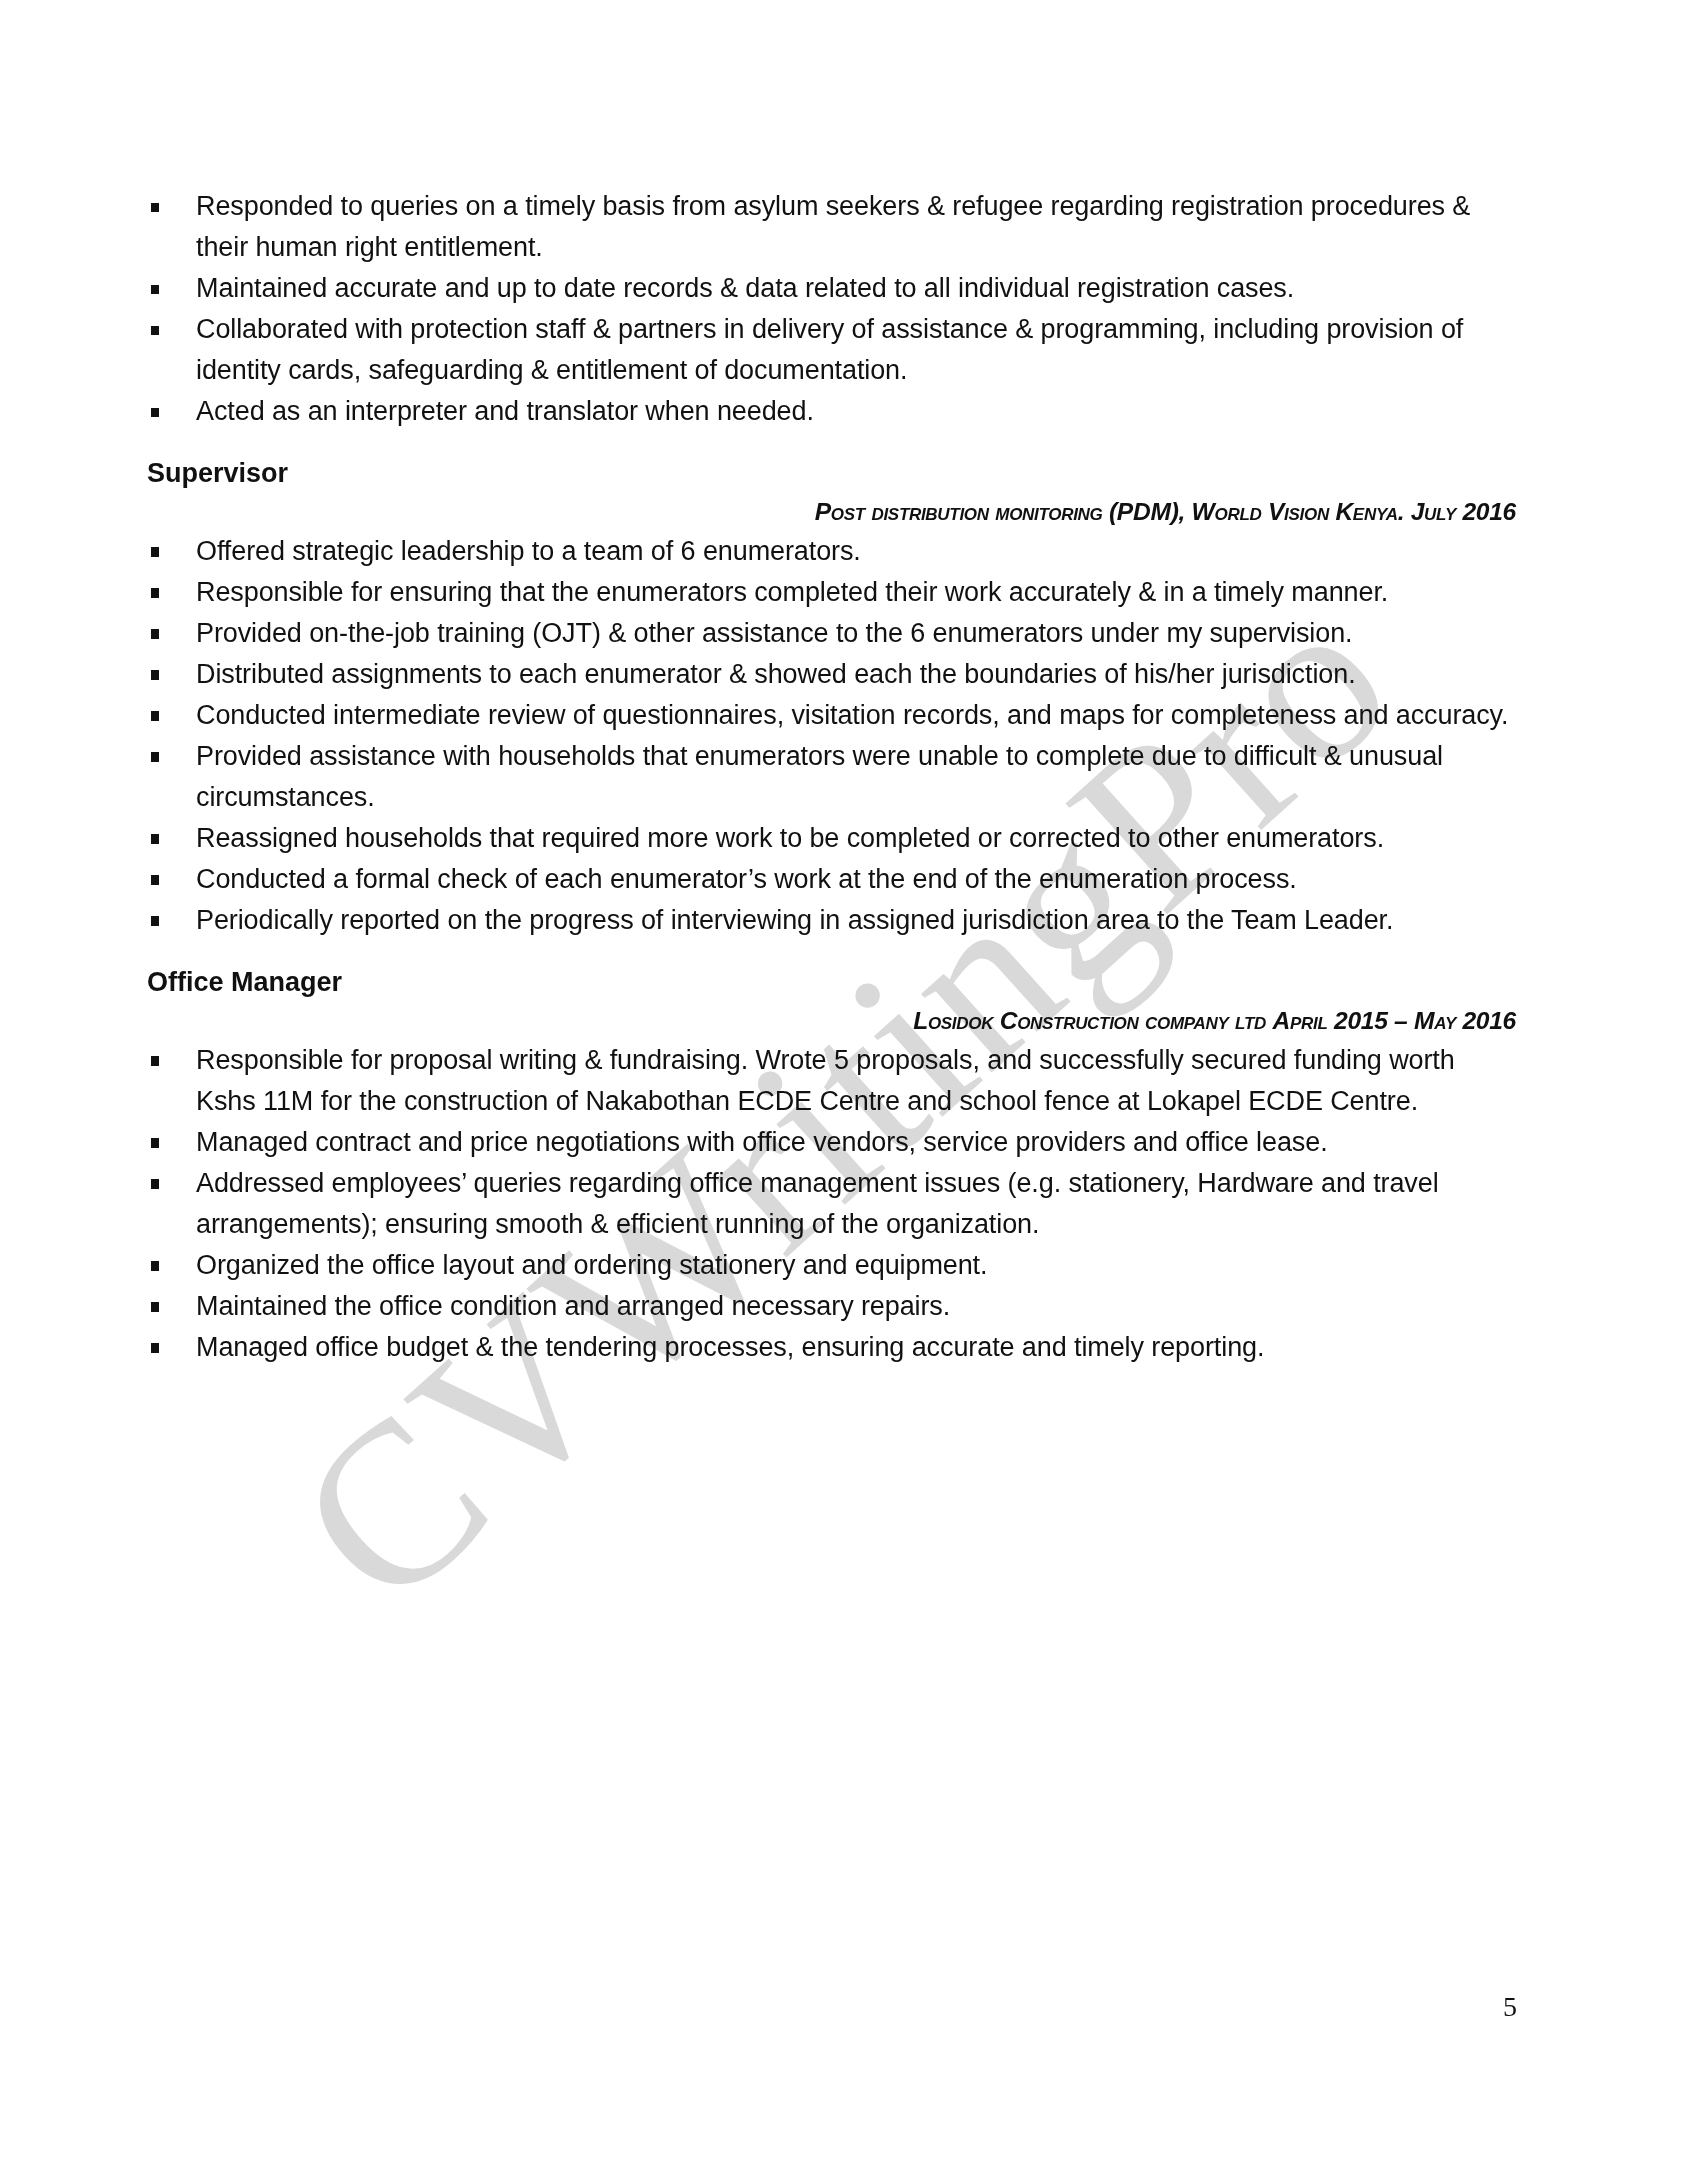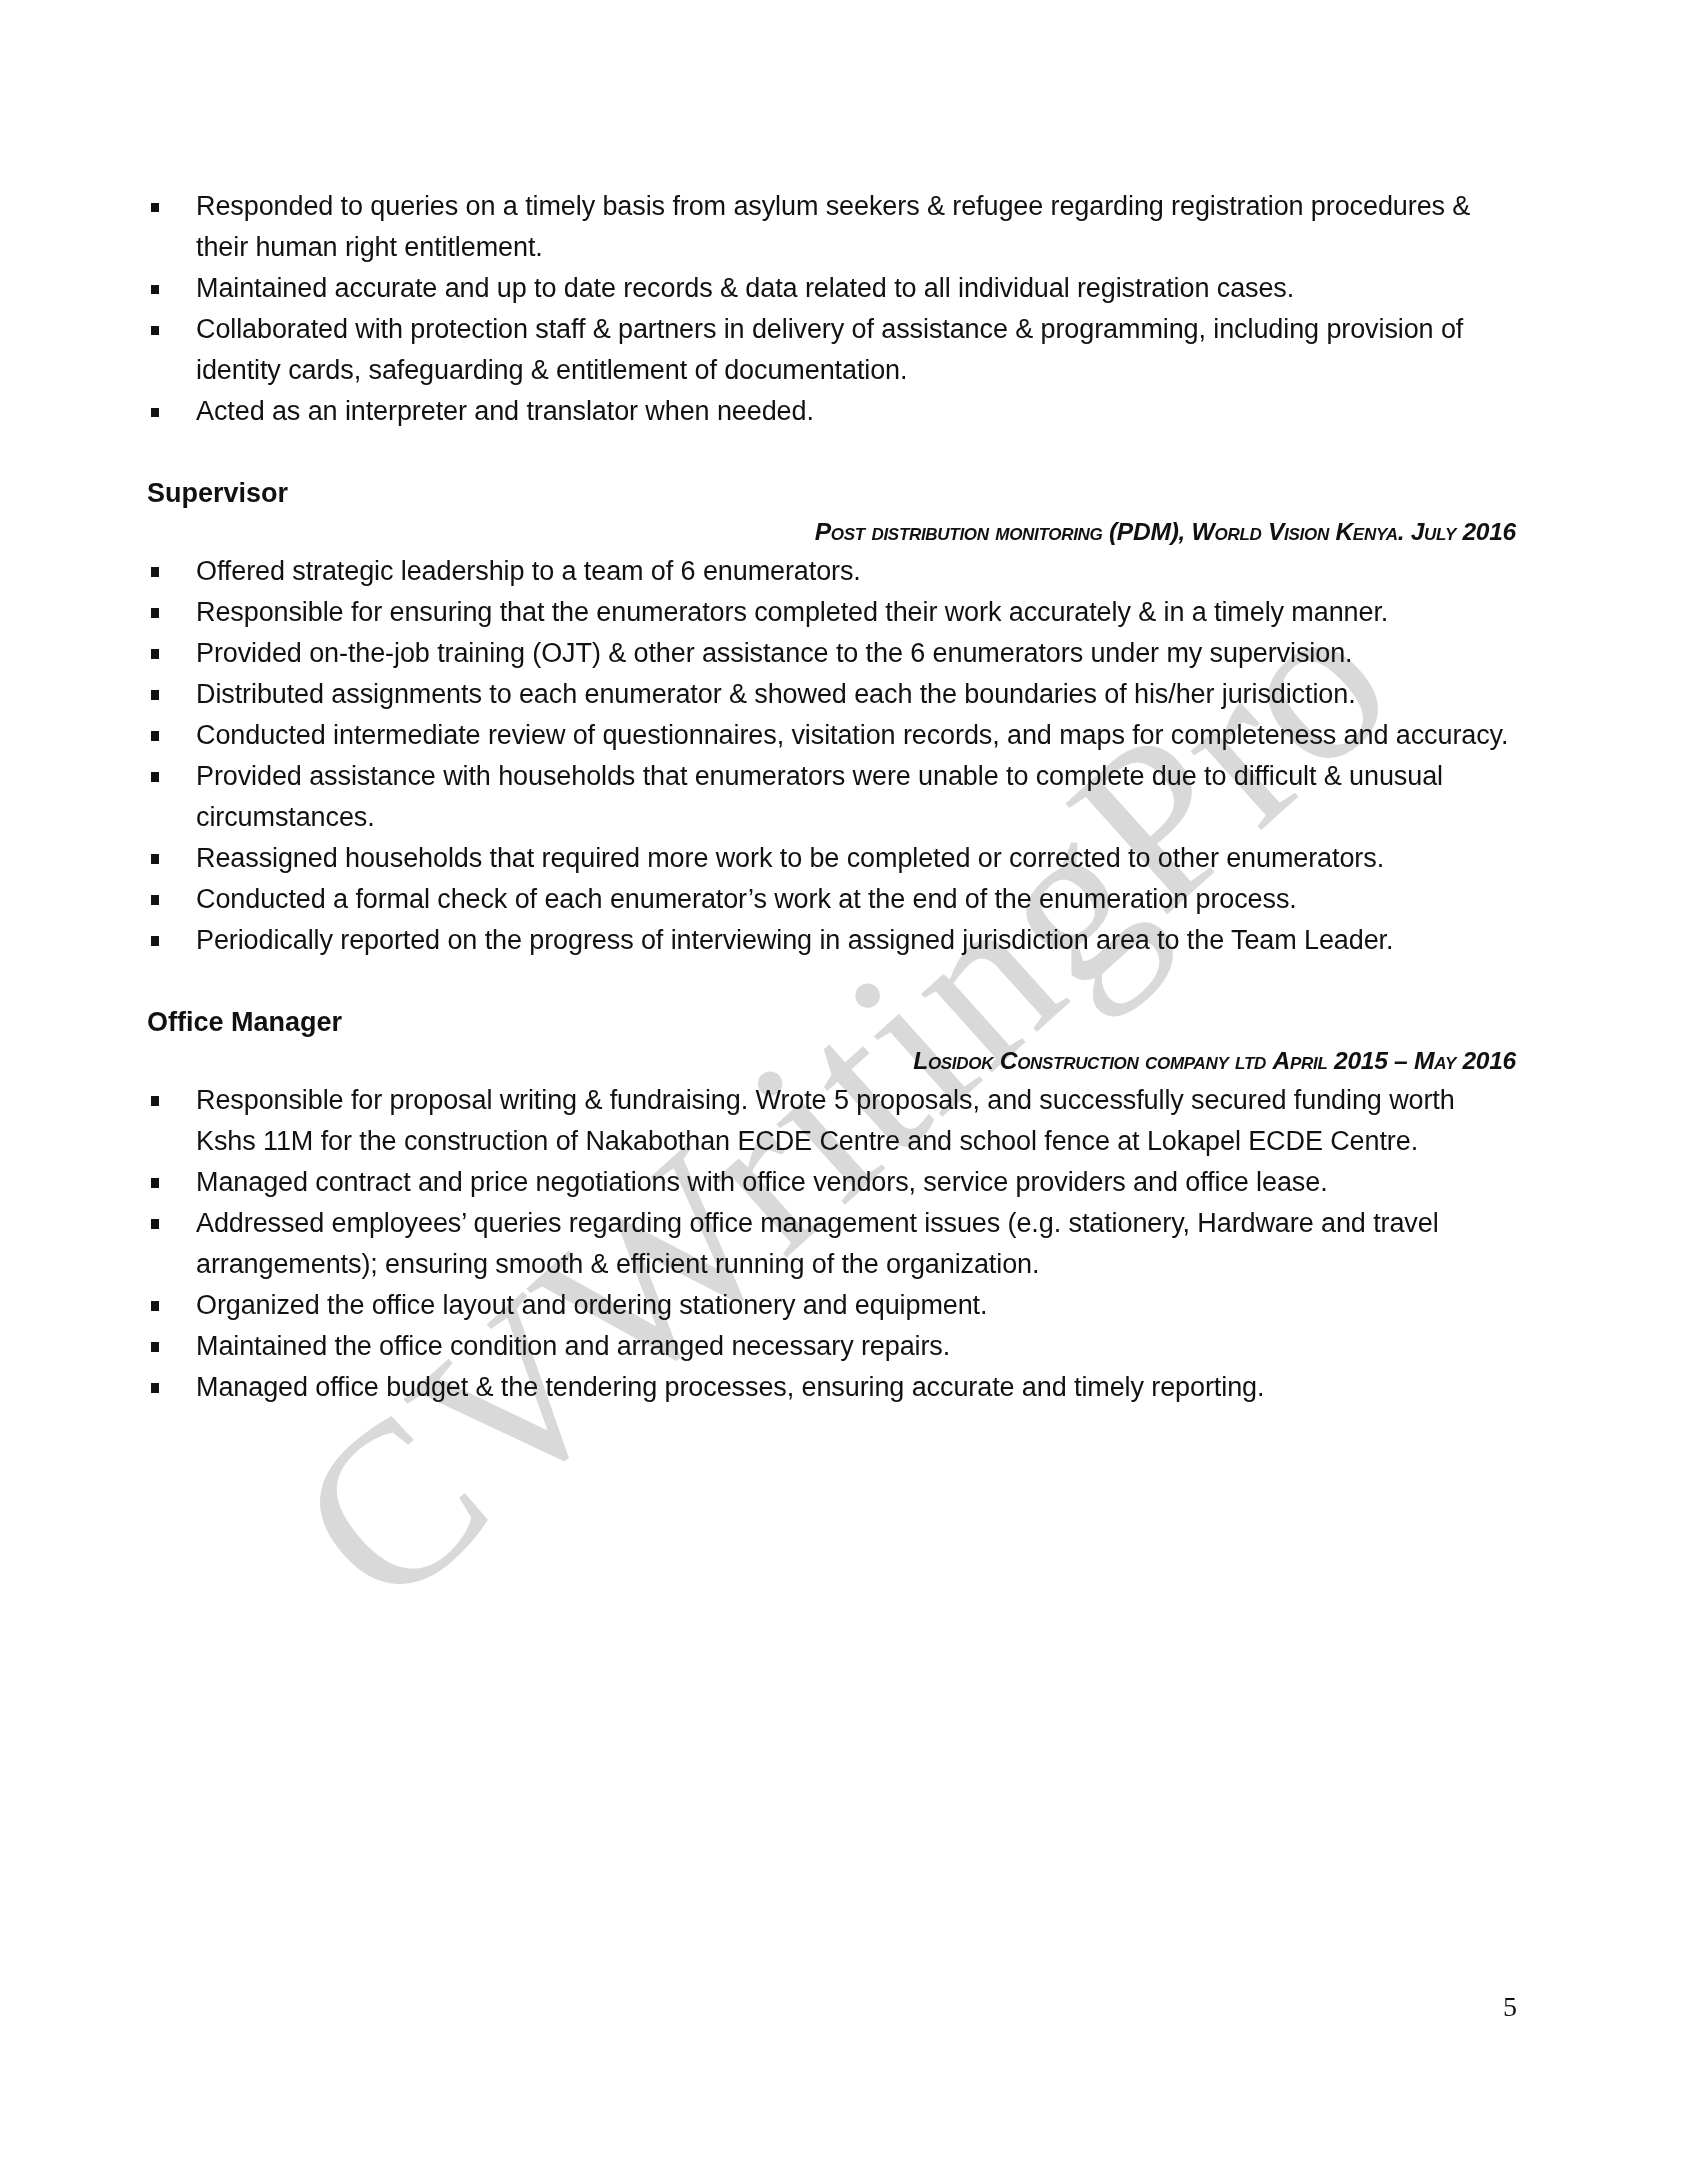--- a/index.html
+++ b/index.html
@@ -57,21 +57,21 @@
   }
   ul.bullets li .marker {
     position: absolute;
     left: 3.5px;
     top: 16.7px;
     width: 8px;
     height: 9.7px;
     background: #111111;
   }
   .section {
-    margin-top: 41px;
+    margin-top: 21px;
   }
   .job-title {
     font-size: 27px;
     font-weight: bold;
     line-height: 41px;
     margin: 0;
   }
   .job-org {
     font-size: 24.6px;
     font-weight: bold;

